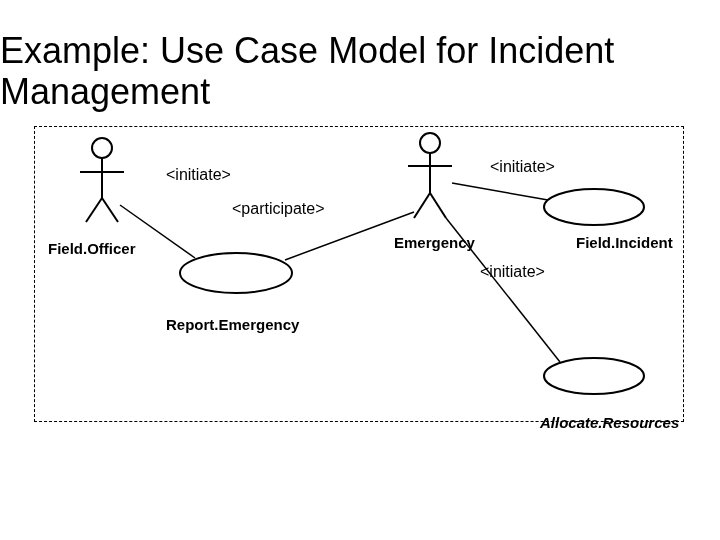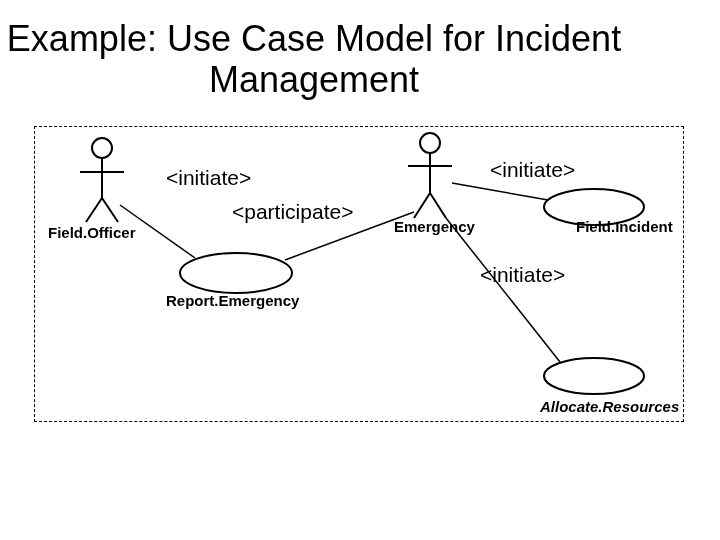--- a/index.html
+++ b/index.html
@@ -7,24 +7,23 @@
     padding: 0;
     width: 720px;
     height: 540px;
     background: #fff;
     font-family: Arial, Helvetica, sans-serif;
     color: #000;
     overflow: hidden;
   }
   .title {
     position: absolute;
-    top: 18px;
+    top: 30px;
     left: 0;
     width: 628px;
-    text-align: center;
     font-size: 36px;
     line-height: 1.15;
   }
   .boundary {
     position: absolute;
     top: 126px;
     left: 34px;
     width: 650px;
     height: 296px;
     border: 1px dashed #000;
@@ -32,26 +31,27 @@
   }
   .svg-layer {
     position: absolute;
     top: 0;
     left: 0;
     width: 720px;
     height: 540px;
   }
   .label {
     position: absolute;
-    font-size: 21px;
+    font-size: 16px;
     white-space: nowrap;
   }
   .label strong, .actor-name {
     font-weight: bold;
     font-size: 15px;
+    margin-top: 16px;
   }
 </style>
 </head>
 <body>
 
 <div class="title">Example:  Use Case Model for Incident Management</div>
 
 <div class="boundary"></div>
 
 <svg class="svg-layer" viewBox="0 0 720 540">
@@ -86,15 +86,15 @@
 </svg>
 
 <div class="label" style="top:166px; left:166px;">&lt;initiate&gt;</div>
 <div class="label" style="top:158px; left:490px;">&lt;initiate&gt;</div>
 <div class="label" style="top:263px; left:480px;">&lt;initiate&gt;</div>
 <div class="label" style="top:200px; left:232px;">&lt;participate&gt;</div>
 
 <div class="label actor-name" style="top:224px; left:48px;">Field.Officer</div>
 <div class="label actor-name" style="top:218px; left:394px;">Emergency</div>
 
-<div class="label actor-name" style="top:292px; left:166px;">Report.Emergency</div>
+<div class="label actor-name" style="top:300px; left:166px;">Report.Emergency</div>
 <div class="label actor-name" style="top:218px; left:576px;">Field.Incident</div>
 <div class="label actor-name" style="top:398px; left:540px;font-style:italic;">Allocate.Resources</div>
 
 </body></html>

